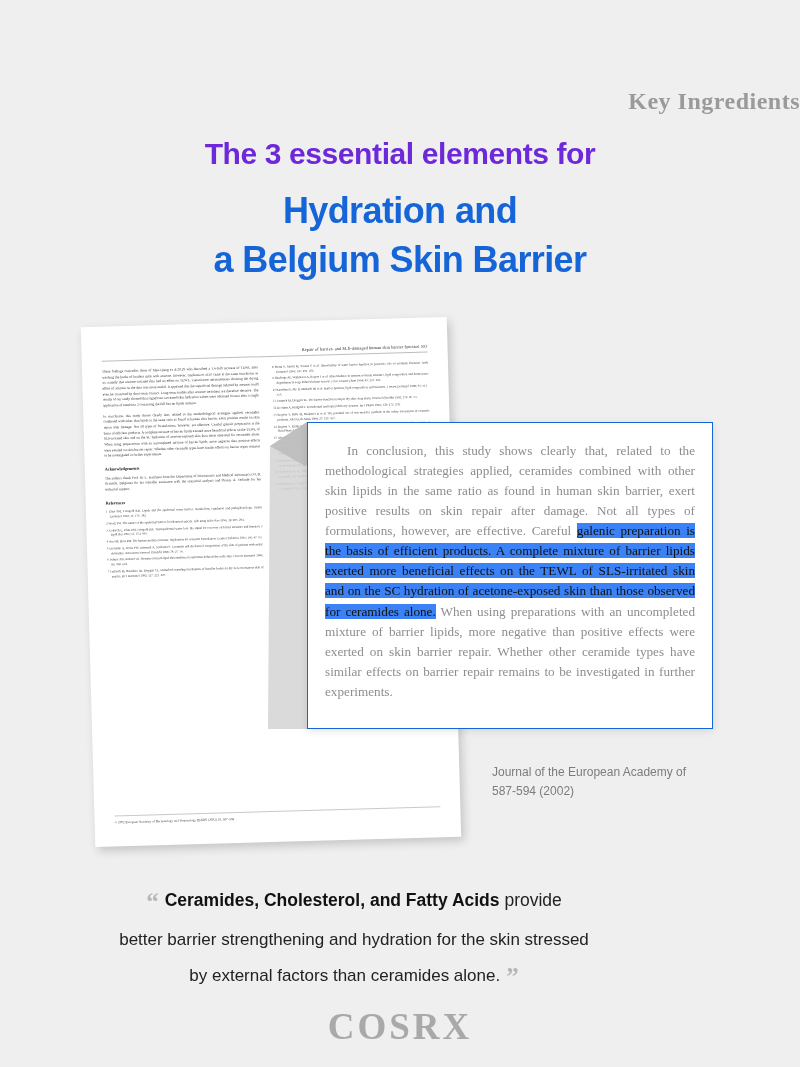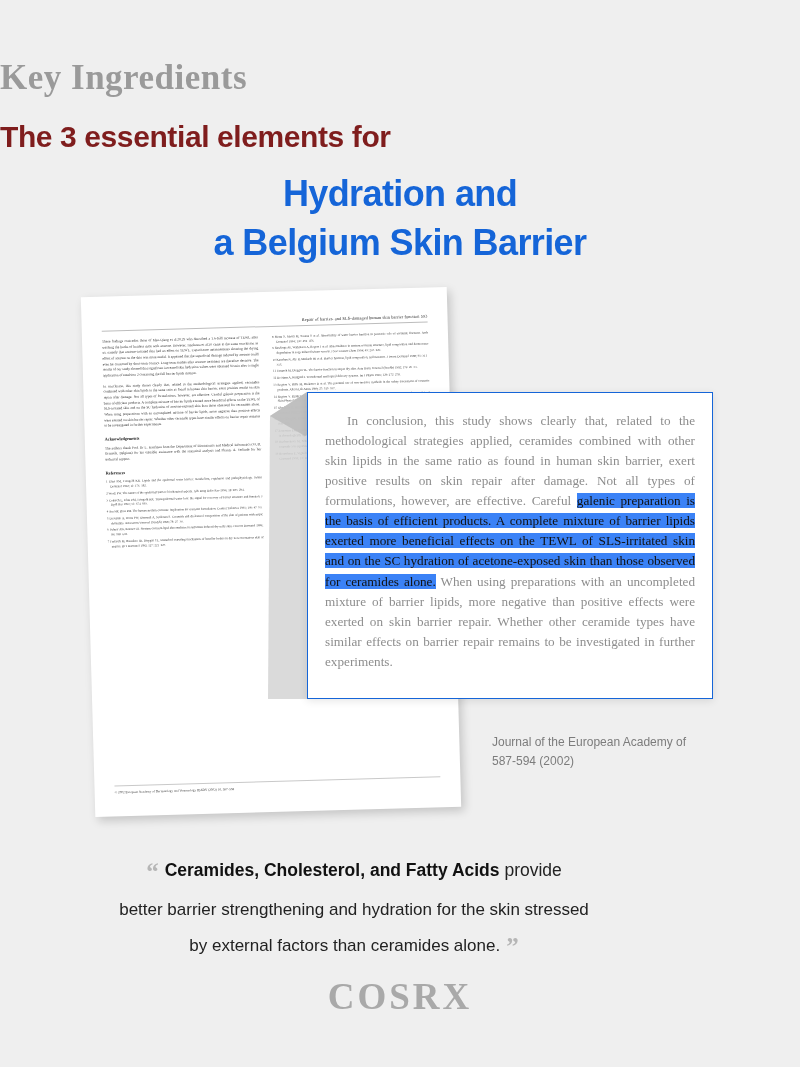--- a/index.html
+++ b/index.html
@@ -16,32 +16,34 @@
   }
 
   .page {
     position: relative;
     width: 800px;
     height: 1067px;
   }
 
   
   .eyebrow {
-    text-align: left;
-    font-family: "Liberation Serif", serif;
-    font-size: 35px;
+    text-align: right;
+    font-family: "Liberation Serif", serif;
+    font-size: 24px;
     font-weight: bold;
     color: #9a9a9a;
     letter-spacing: 0.5px;
     padding-top: 58px;
+    margin-top: 30px;
   }
   .headline1 {
+    text-align: center;
     font-size: 30px;
     font-weight: bold;
-    color: #7f1d1d;
+    color: #6d28d9;
     margin-top: 22px;
     letter-spacing: -0.4px;
   }
   .headline2 {
     text-align: center;
     font-size: 36px;
     font-weight: bold;
     color: #1565d8;
     margin-top: 16px;
     line-height: 1.35;

